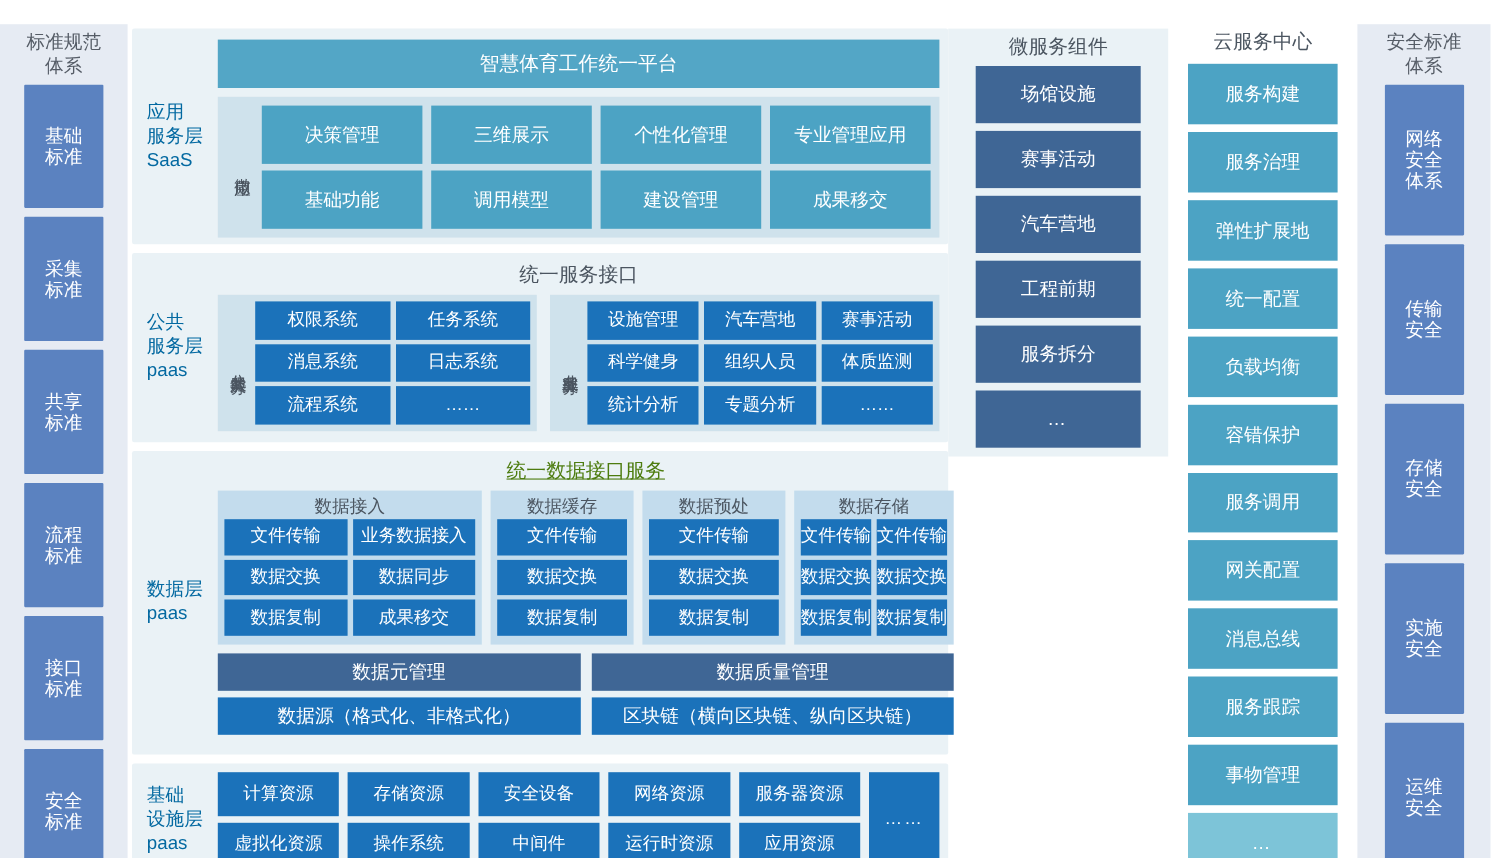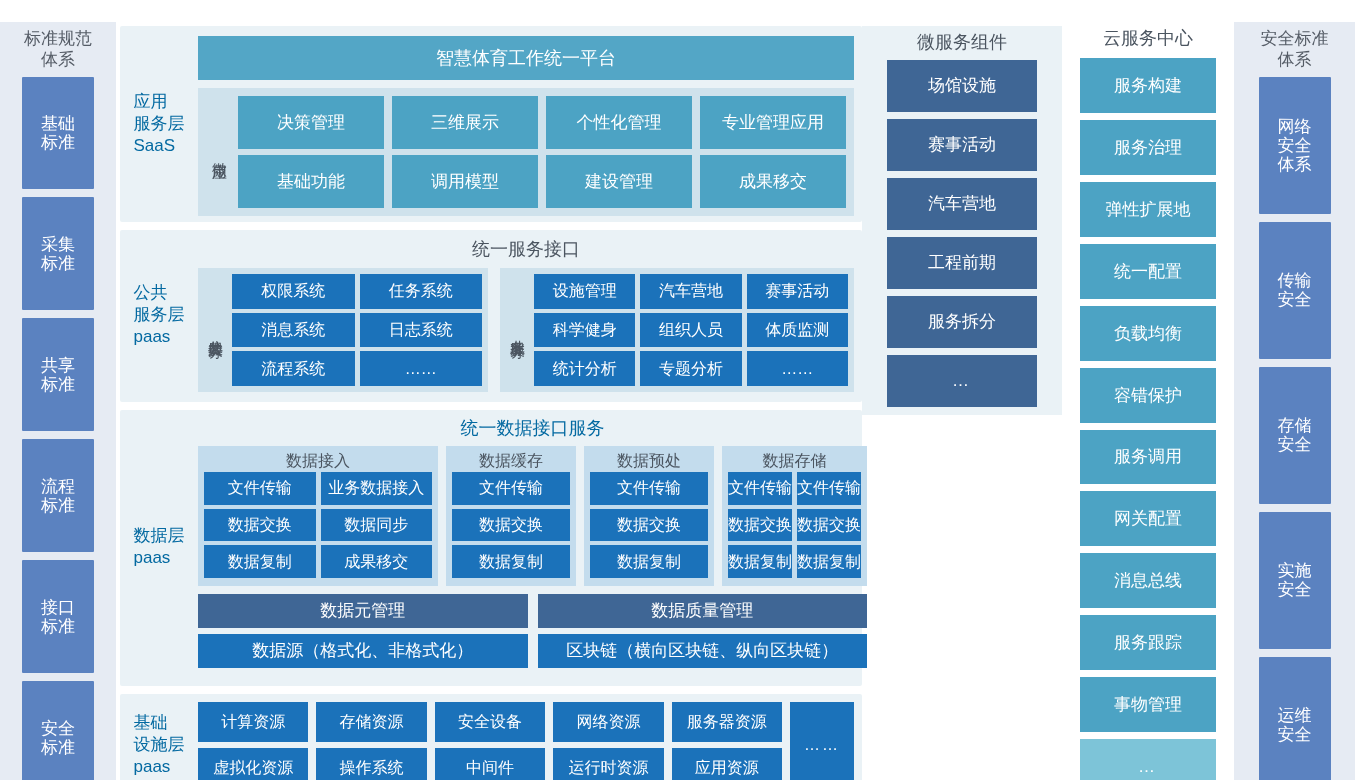--- a/index.html
+++ b/index.html
@@ -103,21 +103,21 @@
   .pub-group { display: flex; padding: 6px 6px 6px 4px; gap: 4px; }
   .pub-group.g1 { width: 290px; }
   .pub-group.g2 { flex: 1; }
   .pub-grid { flex: 1; display: grid; gap: 4px 5px; }
   .g1 .pub-grid { grid-template-columns: repeat(2, 1fr); grid-template-rows: repeat(3,1fr); }
   .g2 .pub-grid { grid-template-columns: repeat(3, 1fr); grid-template-rows: repeat(3,1fr); }
   .pub-grid .box { font-size: 16px; }
 
   
   .data { height: 276px; padding: 4px 8px 6px 0; }
-  .data-banner { height: 28px; font-size: 18px; color: #0369a1; display:flex;align-items:center;justify-content:center;}
+  .data-banner { height: 28px; font-size: 18px; color: #4d7c0f; display:flex;align-items:center;justify-content:center;text-decoration:underline;}
   .data-cols { display: flex; gap: 8px; height: 140px; margin-top: 4px; }
   .dcol { display: flex; flex-direction: column; padding: 4px 6px 8px 6px; }
   .dcol-title { font-size: 16px; color: #4b5560; text-align: center; height: 22px; line-height: 22px; }
   .dcol-grid { flex: 1; display: grid; gap: 4px 5px; }
   .dcol-grid .box { font-size: 16px; }
   .dcol.w2 .dcol-grid { grid-template-columns: repeat(2, 1fr); grid-template-rows: repeat(3,1fr); }
   .dcol.w1 .dcol-grid { grid-template-columns: 1fr; grid-template-rows: repeat(3,1fr); }
   .dcol.c-access { width: 240px; }
   .dcol.c-cache  { width: 130px; }
   .dcol.c-pre    { width: 130px; }

